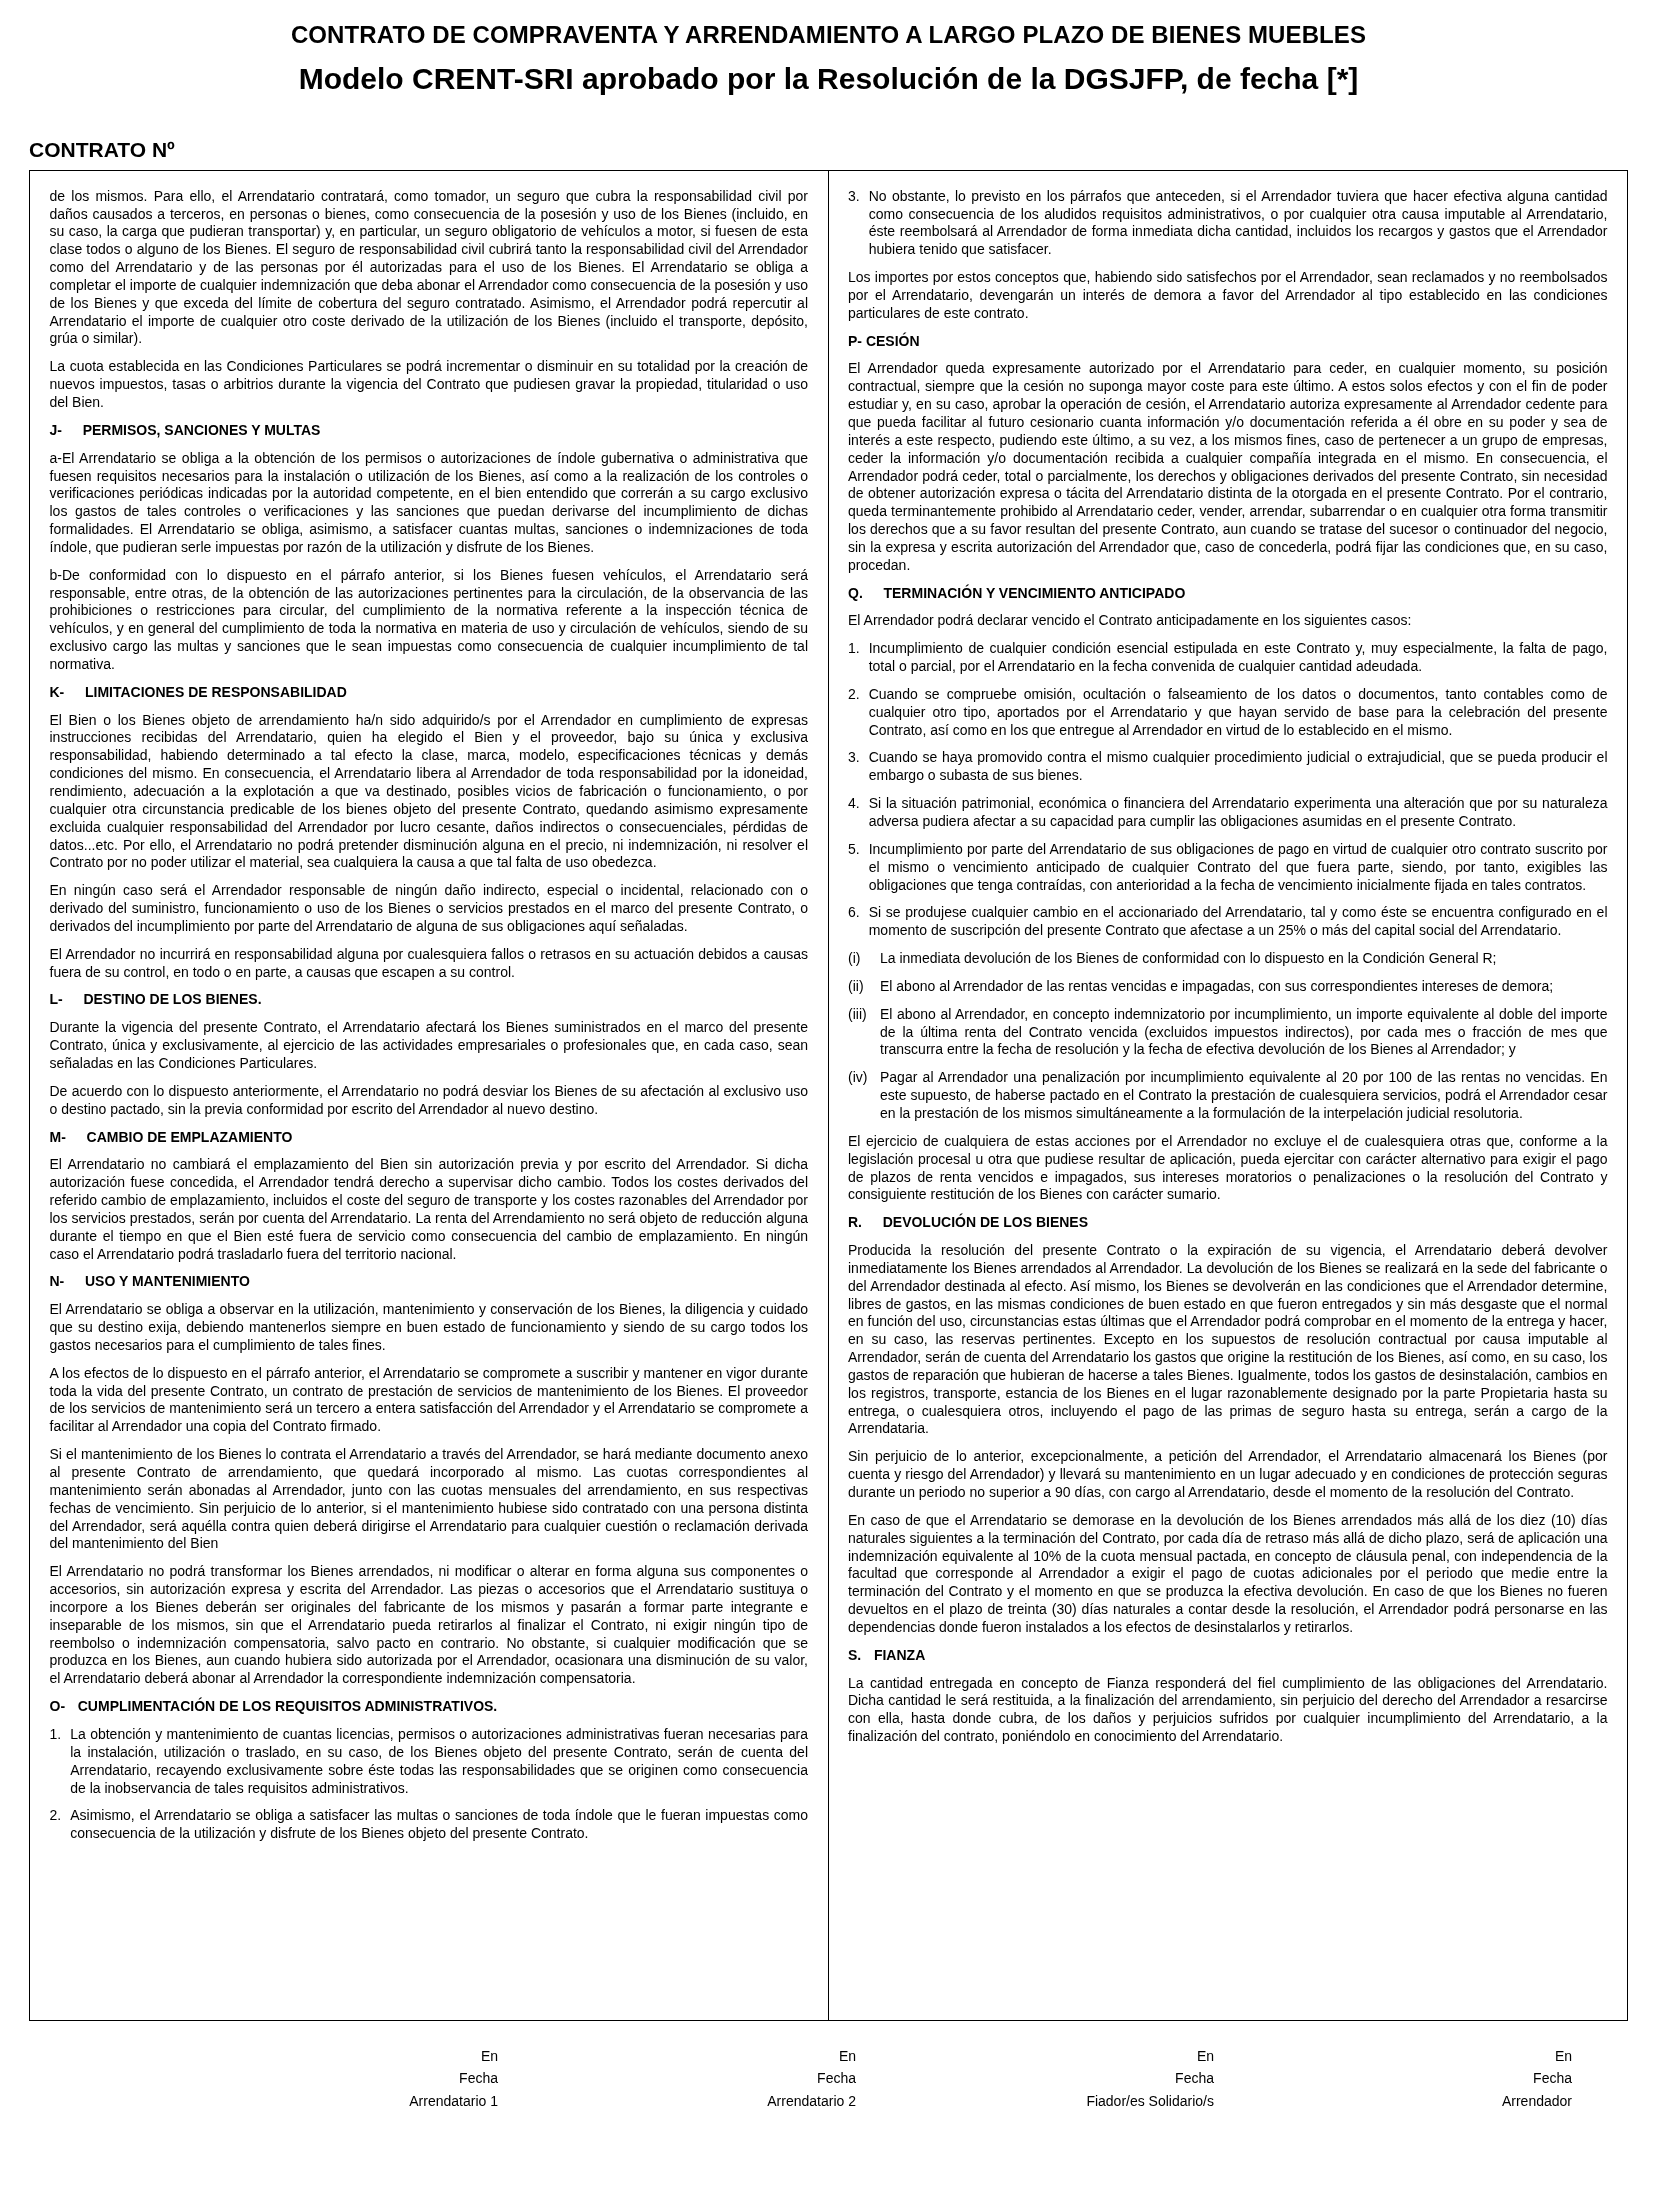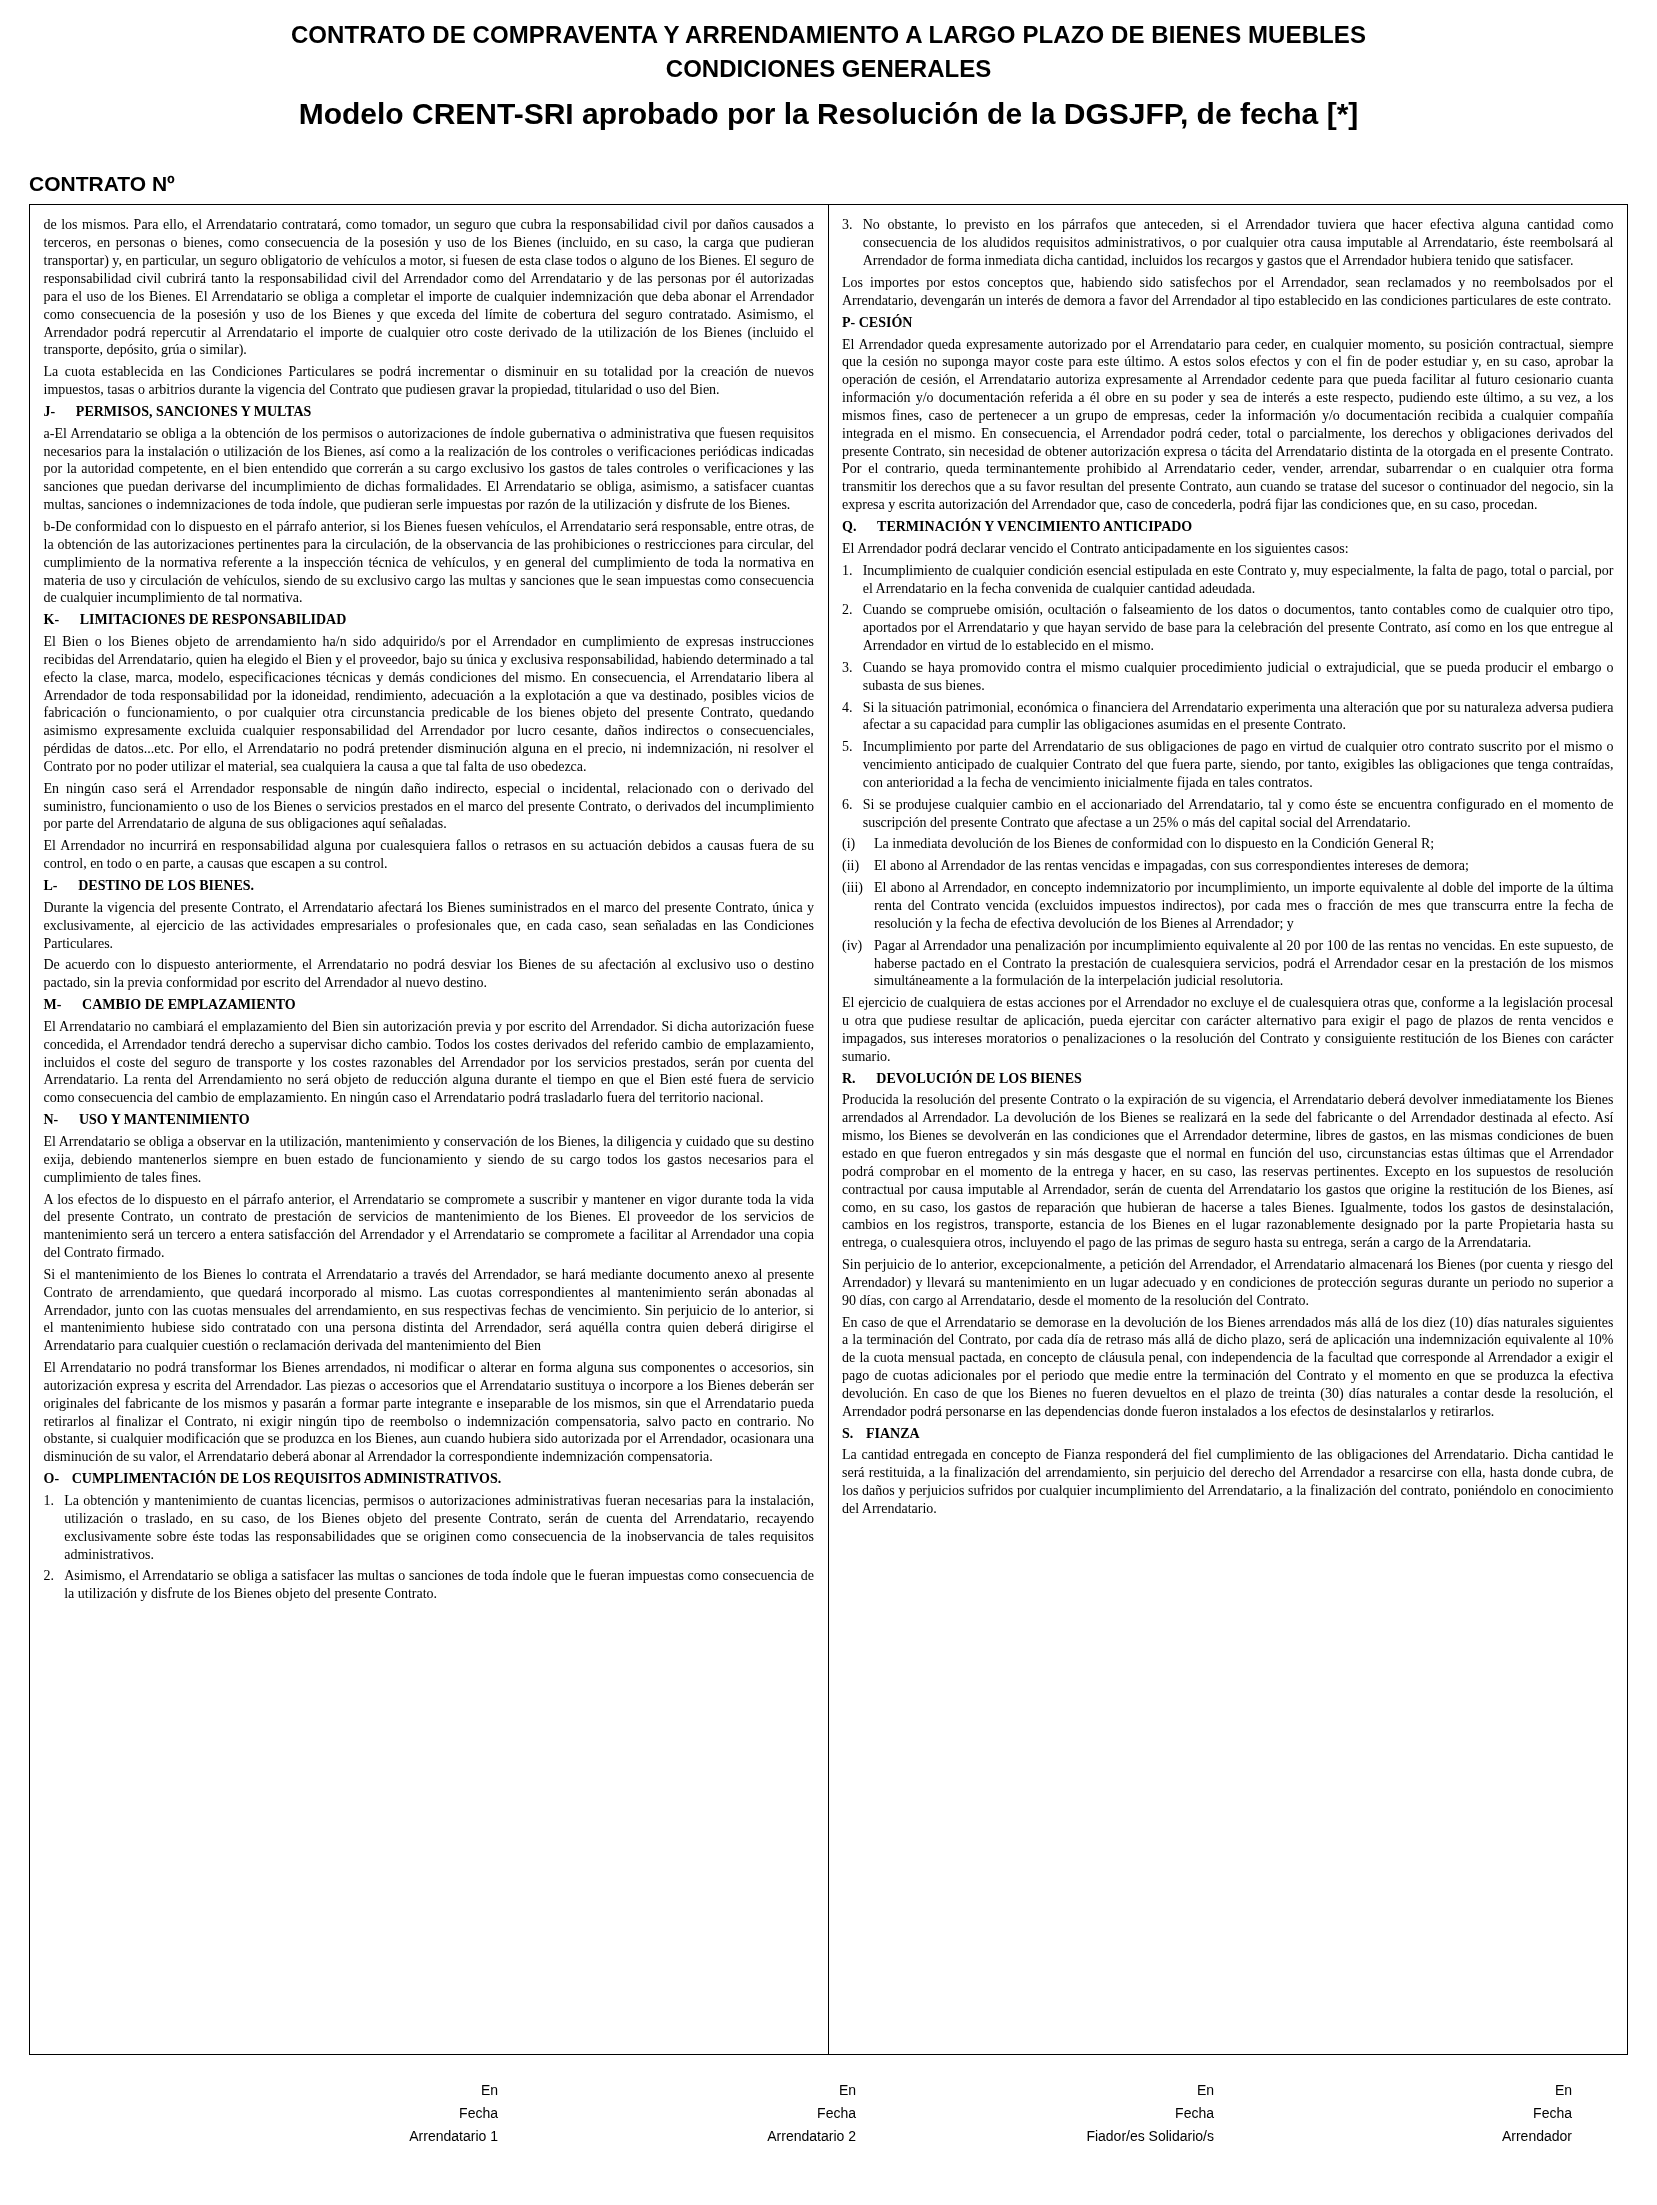--- a/index.html
+++ b/index.html
@@ -45,24 +45,23 @@
   }
   .col {
     width: 50%;
     padding: 7.1px 9.5px 8px 9.5px;
   }
   .col.left { border-right: 1.3px solid #000; }
 
   p, .h, li {
     font-size: 14px;
     line-height: 1.275;
-    margin: 4px;
+    margin: 10px;
     text-align: justify;
     hyphens: auto;
-    font-family: Liberation Serif, serif;
   }
   p { text-indent: 0; }
   .h {
     font-weight: bold;
     margin-top: 1.6px;
   }
   .h .sp { display: inline-block; width: 20.7px; }
   .h .sp2 { display: inline-block; width: 12.7px; }
 
   
@@ -96,21 +95,20 @@
   }
   .sign-cell div { white-space: nowrap; }
 </style>
 </head>
 <body>
 
 <div class="page">
 
   <div class="doc-header">
     <div class="l1">CONTRATO DE COMPRAVENTA Y ARRENDAMIENTO A LARGO PLAZO DE BIENES MUEBLES</div>
-    <div class="l2">CONDICIONES GENERALES</div>
     <div class="l3">Modelo CRENT-SRI aprobado por la Resolución de la DGSJFP, de fecha [*]</div>
   </div>
 
   <div class="contract-no">CONTRATO Nº</div>
 
   <div class="frame">
 
     <div class="col left">
 
       <p>de los mismos. Para ello, el Arrendatario contratará, como tomador, un seguro que cubra la responsabilidad civil por daños causados a terceros, en personas o bienes, como consecuencia de la posesión y uso de los Bienes (incluido, en su caso, la carga que pudieran transportar) y, en particular, un seguro obligatorio de vehículos a motor, si fuesen de esta clase todos o alguno de los Bienes. El seguro de responsabilidad civil cubrirá tanto la responsabilidad civil del Arrendador como del Arrendatario y de las personas por él autorizadas para el uso de los Bienes. El Arrendatario se obliga a completar el importe de cualquier indemnización que deba abonar el Arrendador como consecuencia de la posesión y uso de los Bienes y que exceda del límite de cobertura del seguro contratado. Asimismo, el Arrendador podrá repercutir al Arrendatario el importe de cualquier otro coste derivado de la utilización de los Bienes (incluido el transporte, depósito, grúa o similar).</p>

